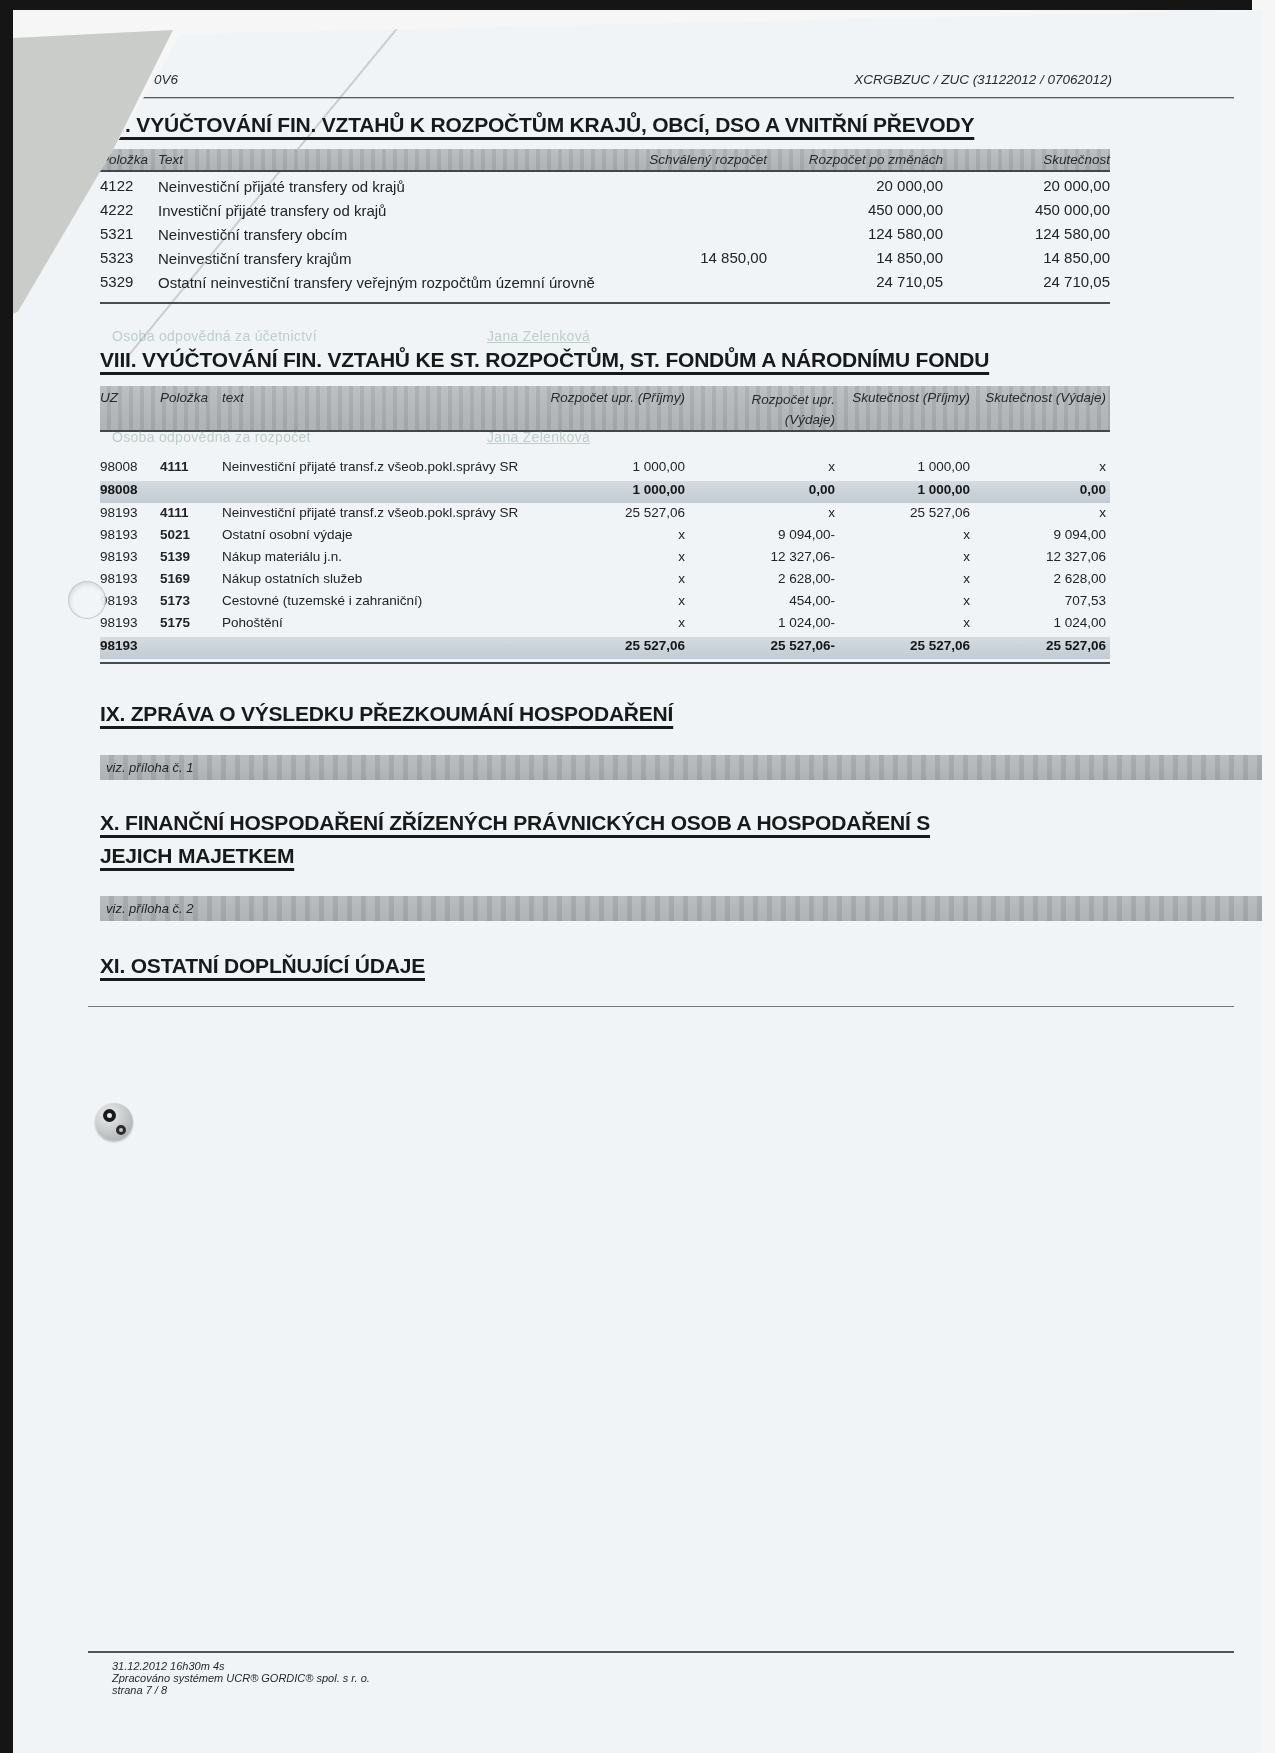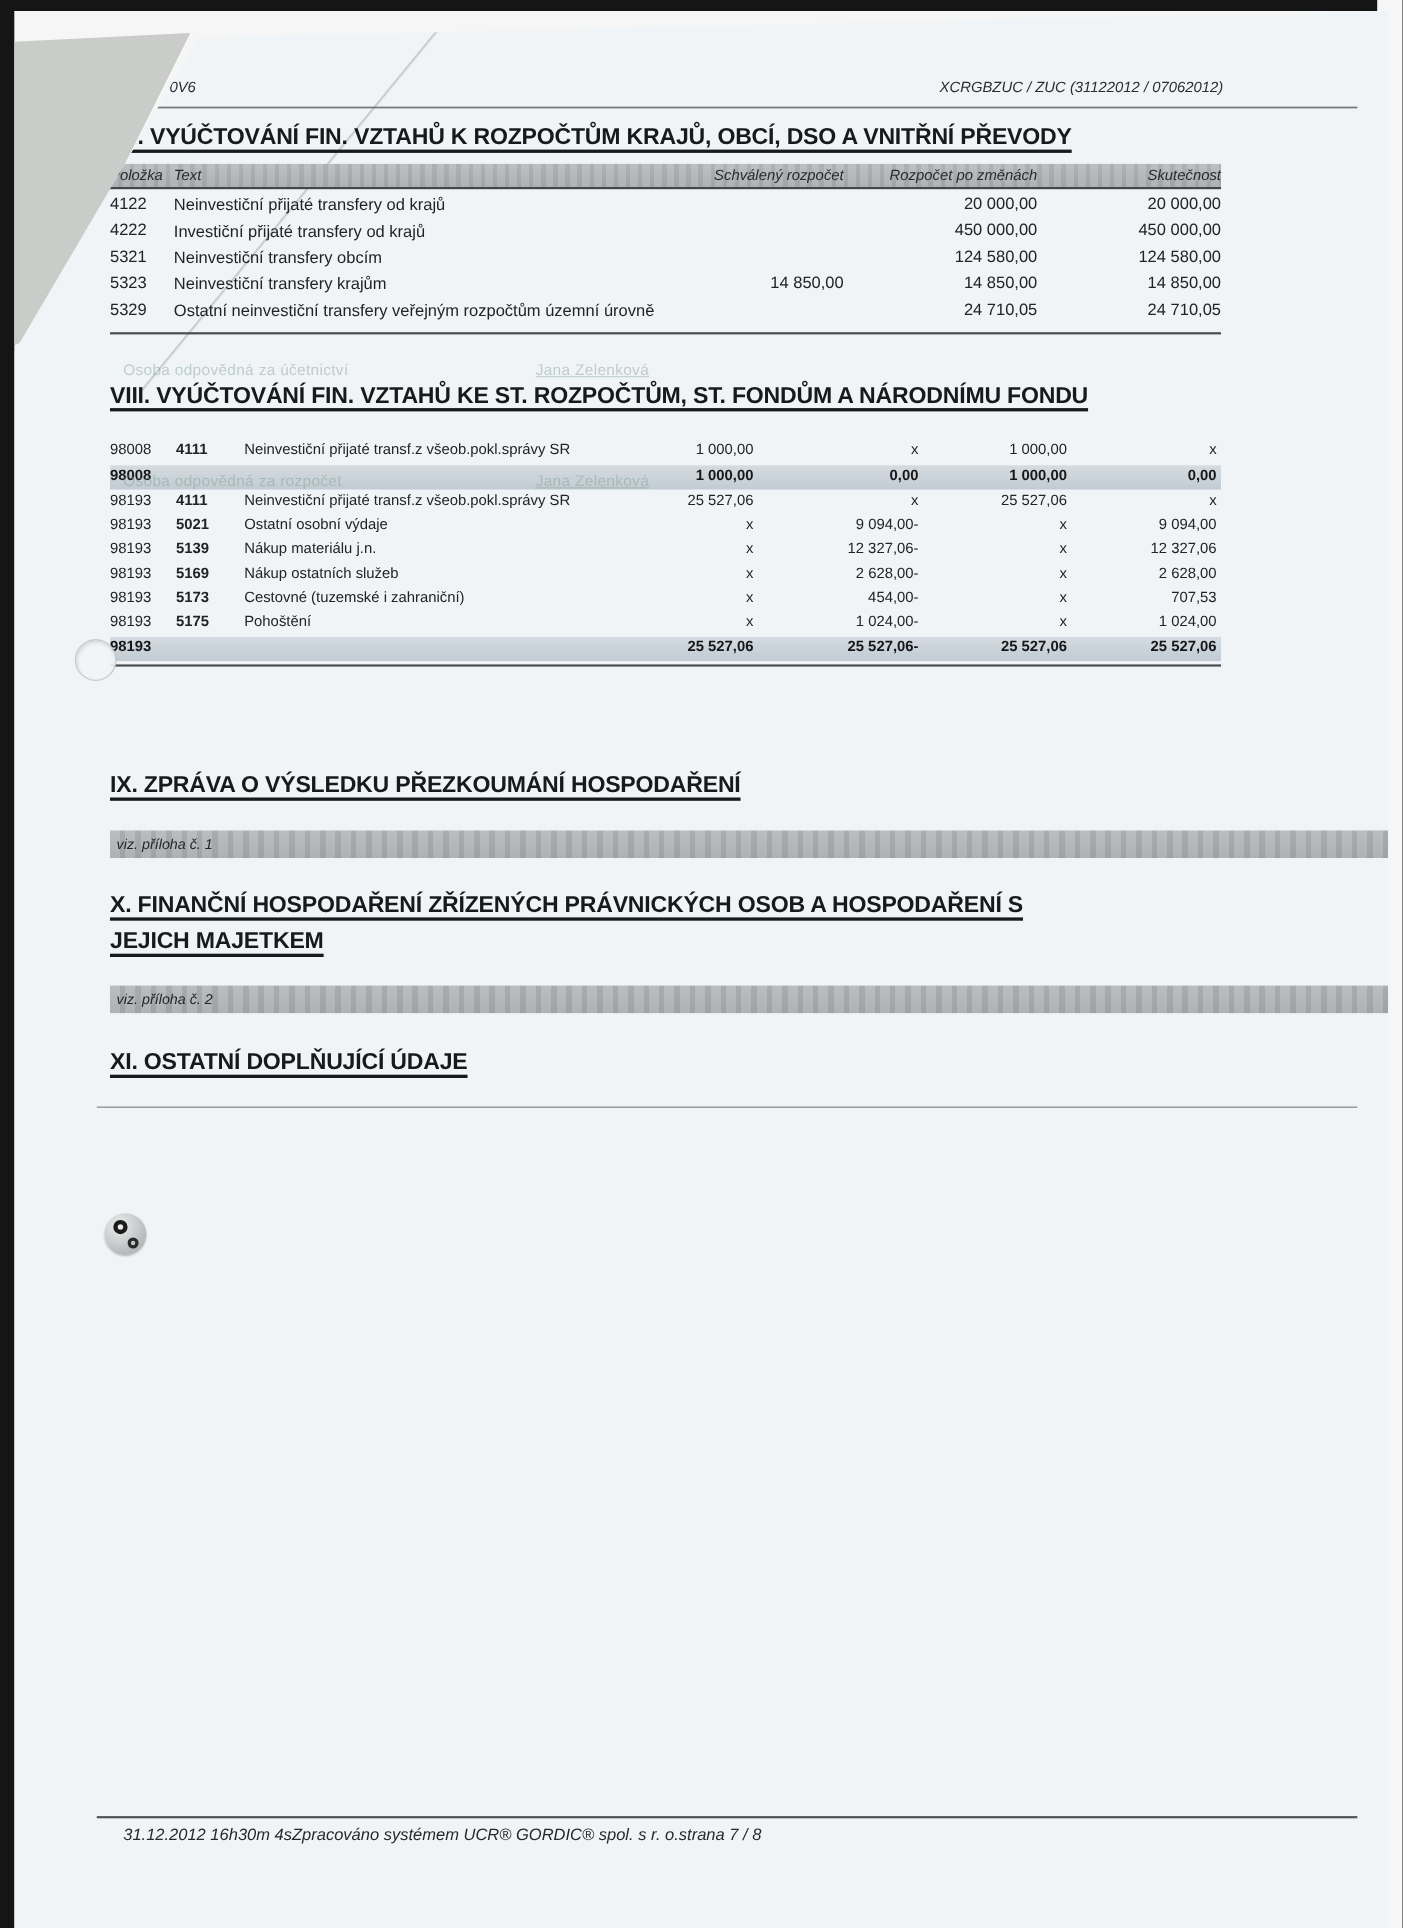--- a/index.html
+++ b/index.html
@@ -32,21 +32,21 @@
   .t7{top:139px;border-bottom:2px solid #4a4d50;padding-bottom:6px;}
   .t8{top:376px;border-bottom:2px solid #4a4d50;padding-bottom:2px;}
   .thead{display:flex;align-items:center;height:23px;font-style:italic;font-size:13.5px;color:#27292c;
          border-bottom:2px solid #43464a;
          background:repeating-linear-gradient(90deg,rgba(255,255,255,0.07) 0 7px,rgba(0,0,0,0.05) 7px 11px),
                     linear-gradient(180deg,#b7bbbe,#a9adb0);}
   .t8 .thead{height:46px;align-items:flex-start;padding-top:4px;}
   .cell{display:block;}
   .trow{display:flex;align-items:flex-start;min-height:24px;font-size:15px;color:#212326;padding:0.5px 0;}
   .t7 .tbody{margin-top:4px;}
-  .t8 .tbody{margin-top:14px;}
+  .t8 .tbody{margin-top:26px;}
   .t8 .trow{min-height:22px;font-size:13.5px;}
   
   .t7 .c1{width:58px;}
   .t7 .c2{flex:1;min-width:0;max-width:439px;line-height:20px;}
   .t7 .c3{width:170px;text-align:right;margin-left:auto;}
   .t7 .c4{width:176px;text-align:right;}
   .t7 .c5{width:167px;text-align:right;}
   
   .t8 .c1{width:60px;}
   .t8 .c2{width:62px;font-weight:bold;}
@@ -78,22 +78,22 @@
          background:rgba(241,244,246,0.93);border:1px solid rgba(110,115,118,0.35);z-index:5;
          box-shadow:inset 1px 2px 4px rgba(0,0,0,0.12);}
   .sticker{position:absolute;left:82px;top:1093px;width:38px;height:38px;border-radius:50%;
            background:radial-gradient(circle at 35% 30%,#eceeee,#b6baba 70%,#a8acac);
            box-shadow:0 1px 2px rgba(0,0,0,0.25);}
   .sticker .ring1{position:absolute;left:8px;top:6px;width:13px;height:13px;border-radius:50%;
                   border:4px solid #1b1b1b;}
   .sticker .ring2{position:absolute;left:21px;top:22px;width:10px;height:10px;border-radius:50%;
                   border:3px solid #2a2a2a;}
   
-  .doc-footer{position:absolute;left:99px;top:1650px;width:1110px;display:flex;justify-content:flex-start;
-              font-style:italic;font-size:15px;color:#26282b;}
+  .doc-footer{position:absolute;left:99px;top:1650px;width:1110px;display:flex;justify-content:center;
+              font-style:italic;font-size:11px;color:#26282b;flex-direction:column;}
 </style>
 </head>
 <body>
 
 <div id="stage" data-name="scanned-document">
   <div class="strip-top" data-name="scan-edge-top"></div>
   <div class="strip-left" data-name="scan-edge-left"></div>
   <div class="wedge" data-name="page-corner-undersheet"></div>
 
   <div class="page" data-name="document-page">
@@ -155,20 +155,29 @@
     </div>
 
     <div class="ghost ghost1" data-name="bleedthrough-text">
       <span data-name="bleedthrough-label">Osoba odpovědná za účetnictví</span>
       <span class="gname" data-name="bleedthrough-name">Jana Zelenková</span>
     </div>
 
     <div class="heading h8" data-name="section8-title">VIII. VYÚČTOVÁNÍ FIN. VZTAHŮ KE ST. ROZPOČTŮM, ST. FONDŮM A NÁRODNÍMU FONDU</div>
 
     <div class="tbl t8" data-name="section8-table">
+      <div class="thead" data-name="table-header-row">
+        <span class="cell c1" data-name="column-header">UZ</span>
+        <span class="cell c2" data-name="column-header">Položka</span>
+        <span class="cell c3" data-name="column-header">text</span>
+        <span class="cell c4" data-name="column-header">Rozpočet upr. (Příjmy)</span>
+        <span class="cell c5" data-name="column-header">Rozpočet upr. (Výdaje)</span>
+        <span class="cell c6" data-name="column-header">Skutečnost (Příjmy)</span>
+        <span class="cell c7" data-name="column-header">Skutečnost (Výdaje)</span>
+      </div>
       <div class="tbody" data-name="table8-body">
           <div class="trow" data-name="table-row">
             <span class="cell c1" data-name="table-cell">98008</span>
             <span class="cell c2" data-name="table-cell">4111</span>
             <span class="cell c3" data-name="table-cell">Neinvestiční přijaté transf.z všeob.pokl.správy SR</span>
             <span class="cell c4" data-name="table-cell">1 000,00</span>
             <span class="cell c5" data-name="table-cell">x</span>
             <span class="cell c6" data-name="table-cell">1 000,00</span>
             <span class="cell c7" data-name="table-cell">x</span>
           </div>

